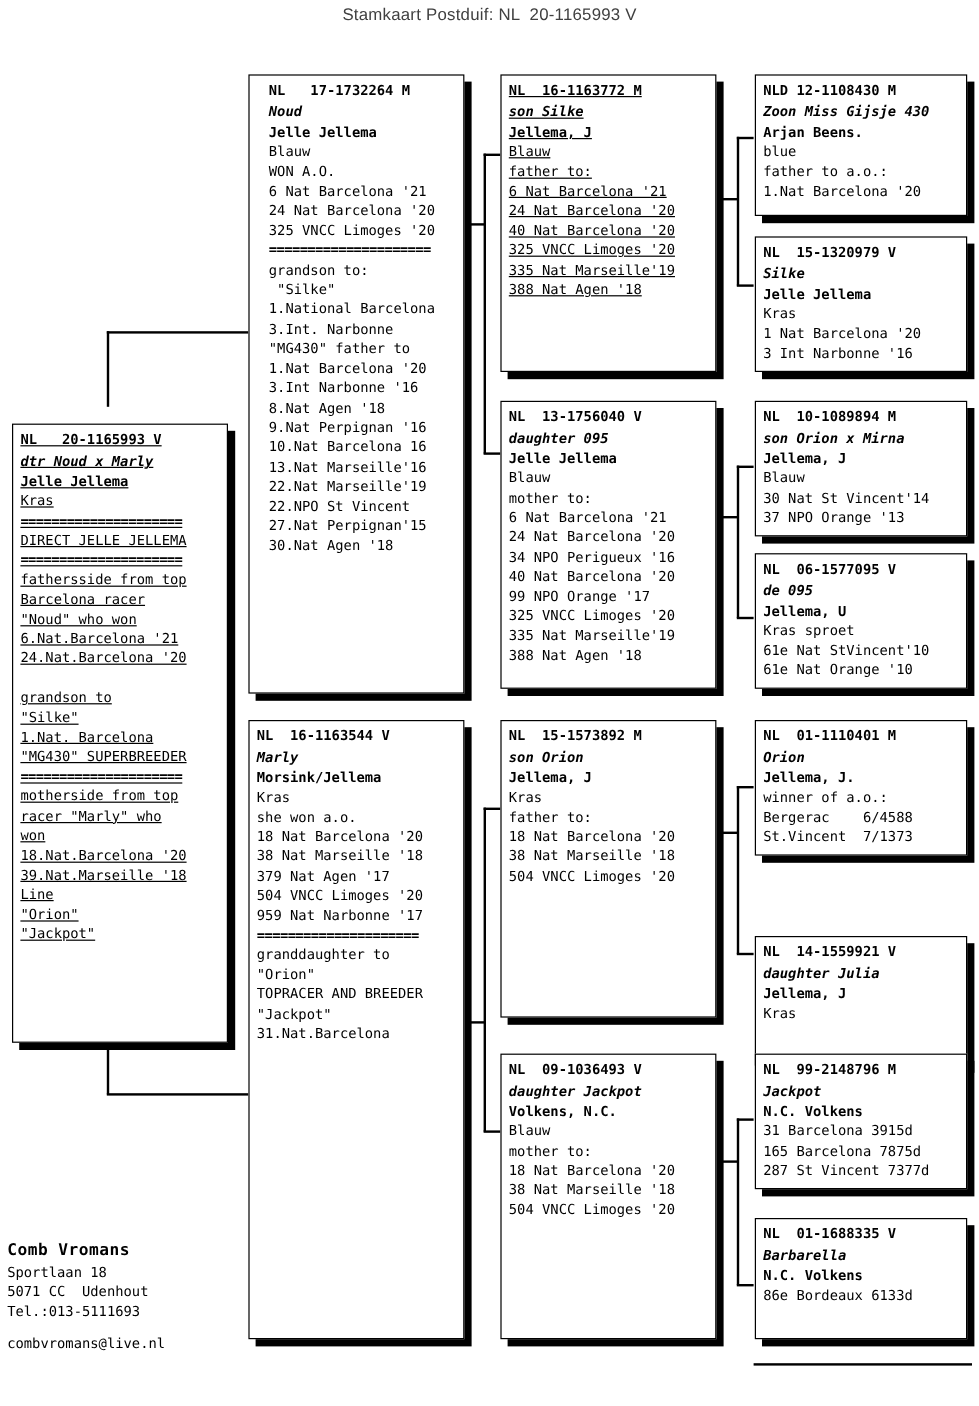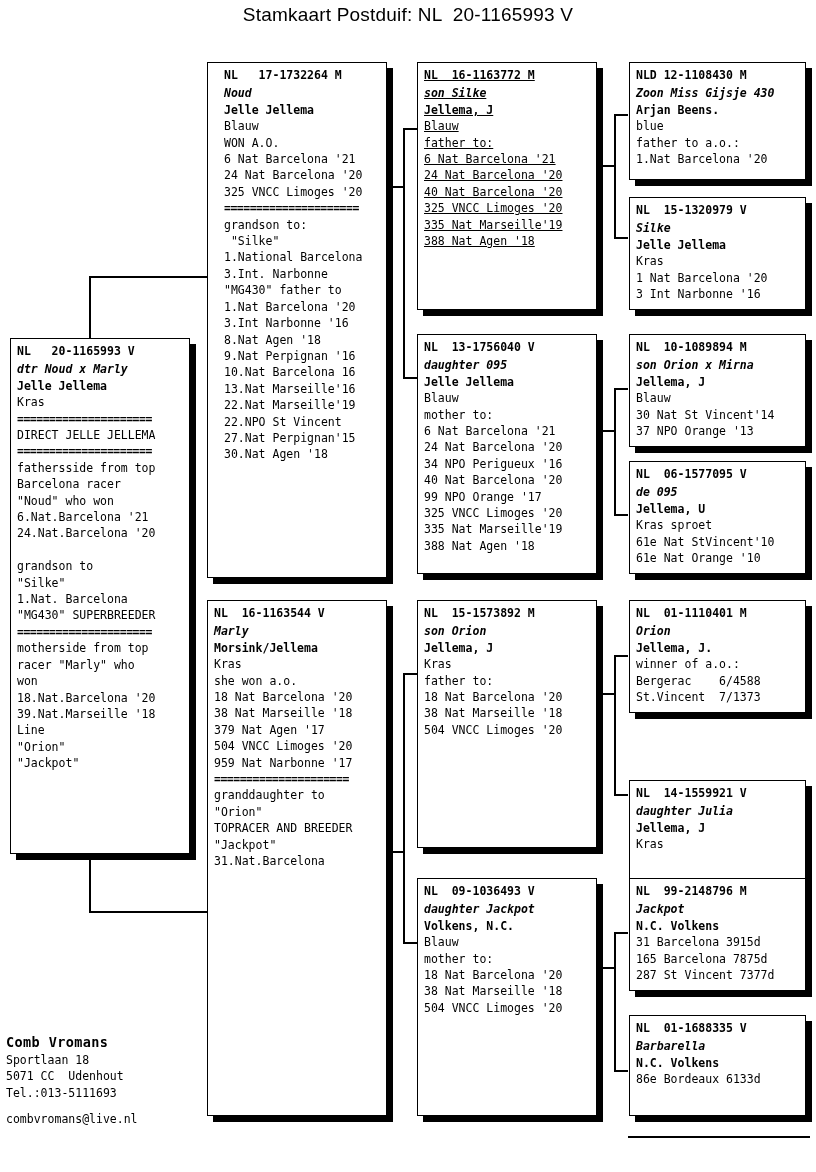--- a/index.html
+++ b/index.html
@@ -6,21 +6,21 @@
   body{
     width:816px;height:1172px;position:relative;overflow:hidden;
     font-family:"DejaVu Sans Mono","Liberation Mono",monospace;
     color:#000000;
   }
   #page{position:absolute;left:0;top:0;width:816px;height:1172px;}
 
   .title{
     position:absolute;left:0;top:4px;width:816px;text-align:center;
     font-family:"Liberation Sans","DejaVu Sans",sans-serif;
-    font-size:19px;font-weight:400;letter-spacing:0.2px;color:#000000;
+    font-size:14px;font-weight:400;letter-spacing:0.2px;color:#404040;
     white-space:pre;
   }
 
   
   .box{
     position:absolute;
     box-sizing:border-box;
     background:#ffffff;
     border:1.5px solid #000000;
     box-shadow:6px 6px 0 0 #000000;
@@ -97,21 +97,21 @@
   <div class="cl h" style="left:597px;top:693px;width:18px;"></div>
   <div class="cl v" style="left:614px;top:655px;height:140px;"></div>
   <div class="cl h" style="left:614px;top:655px;width:14px;"></div>
   <div class="cl h" style="left:614px;top:794px;width:14px;"></div>
 
   <div class="cl h" style="left:597px;top:967px;width:18px;"></div>
   <div class="cl v" style="left:614px;top:932px;height:139px;"></div>
   <div class="cl h" style="left:614px;top:932px;width:14px;"></div>
   <div class="cl h" style="left:614px;top:1070px;width:14px;"></div>
 
-  <div class="box" style="left:10px;top:338px;width:180px;height:516px;">
+  <div class="box" style="left:10px;top:353px;width:180px;height:516px;text-decoration:underline;">
     <span class="ln hdr">NL   20-1165993 V</span>
     <span class="ln nick">dtr Noud x Marly</span>
     <span class="ln owner">Jelle Jellema</span>
     <span class="ln">Kras</span>
     <span class="ln rule">=====================</span>
     <span class="ln">DIRECT JELLE JELLEMA</span>
     <span class="ln rule">=====================</span>
     <span class="ln">fathersside from top</span>
     <span class="ln">Barcelona racer</span>
     <span class="ln">"Noud" who won</span>

